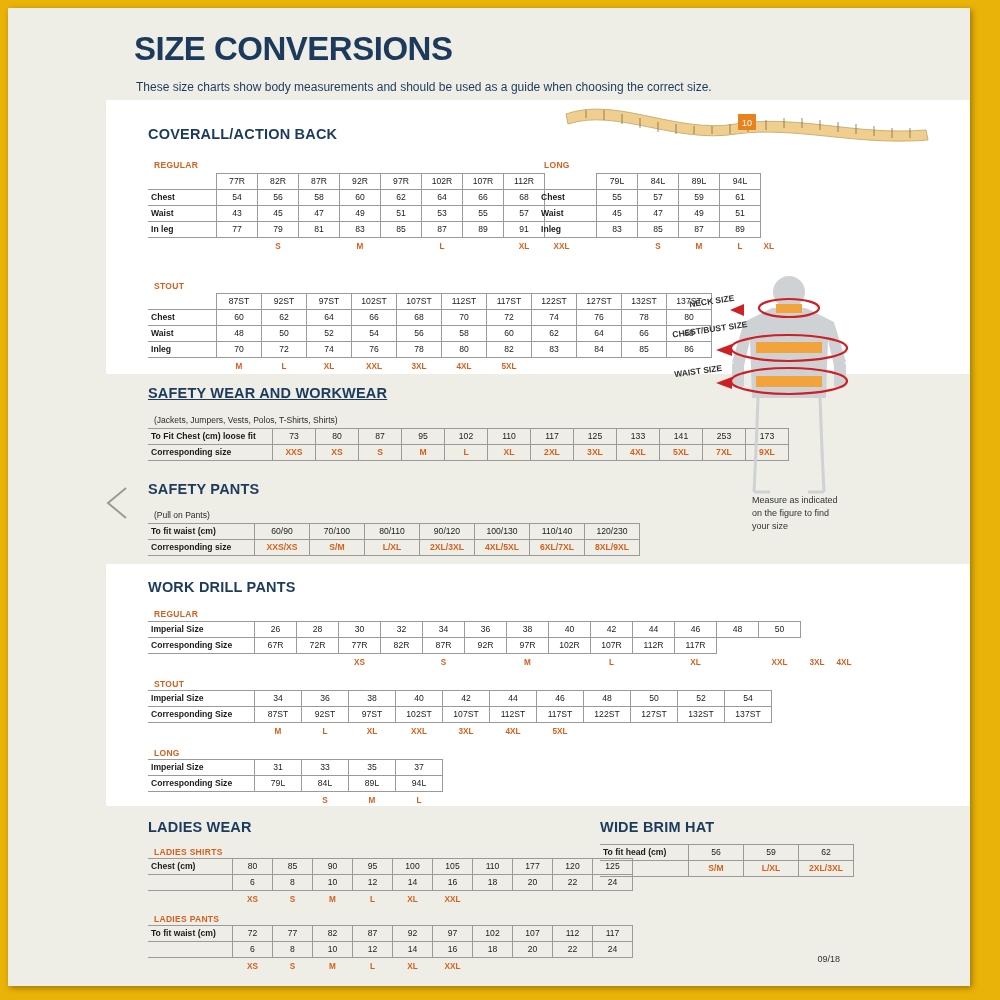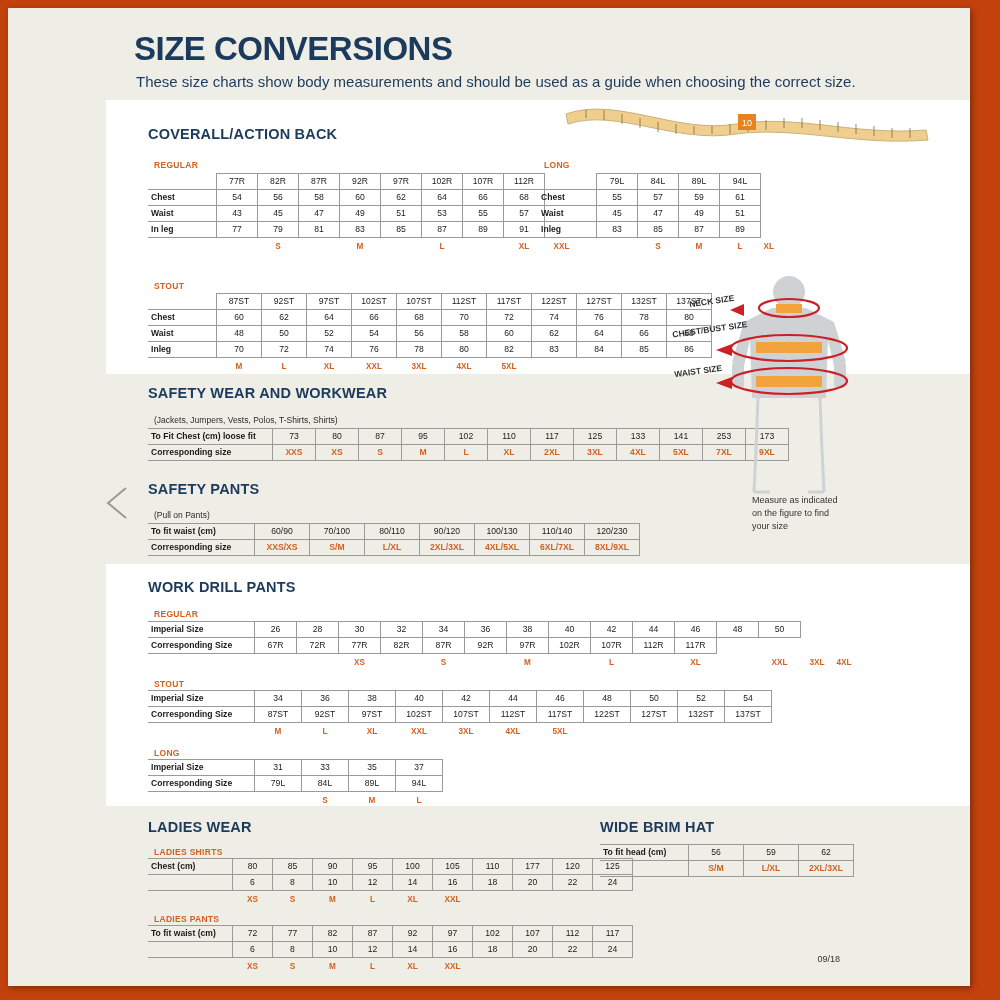--- a/index.html
+++ b/index.html
@@ -1,27 +1,27 @@
 <!DOCTYPE html>
 <html><head>
 <meta charset="utf-8">
 <style>
   html,body{margin:0;padding:0;background:#ffffff;}
   body{width:1000px;height:1000px;font-family:"Liberation Sans",sans-serif;overflow:hidden;}
-  .page{position:relative;width:1000px;height:1000px;background:#c2410c;}
+  .page{position:relative;width:1000px;height:1000px;background:#eab308;}
   .sheet{position:absolute;left:8px;top:8px;width:962px;height:978px;background:#ffffff;box-shadow:2px 2px 6px rgba(0,0,0,.35);overflow:hidden;}
   
   .band{position:absolute;left:0;top:0;width:98px;height:978px;background:#eeeee6;}
   .hdrband{position:absolute;left:0;top:0;width:962px;height:92px;background:#eeeee6;}
   .band2{position:absolute;left:0;top:366px;width:962px;height:190px;background:#eeeee6;}
   .band3{position:absolute;left:0;top:798px;width:962px;height:180px;background:#eeeee6;}
   .content{position:absolute;left:0;top:0;width:962px;height:978px;}
 
   h1{position:absolute;left:126px;top:22px;margin:0;font-size:33px;font-weight:bold;color:#1b3a5c;letter-spacing:-.5px;font-family:"Liberation Sans",sans-serif;}
-  .subtitle{position:absolute;left:128px;top:65px;font-size:15px;color:#1b3a5c;}
+  .subtitle{position:absolute;left:128px;top:72px;font-size:12px;color:#1b3a5c;}
 
   .sect{position:absolute;font-size:14.5px;font-weight:bold;color:#1b3a5c;letter-spacing:.2px;}
   .lbl{position:absolute;font-size:8.5px;font-weight:bold;color:#d4601f;letter-spacing:.3px;}
   .note{position:absolute;font-size:8.5px;color:#2a2a2a;}
 
   table.t{position:absolute;border-collapse:collapse;font-size:8.6px;color:#1a1a1a;}
   table.t td{border:1px solid #9a9a9a;padding:1px 3px;text-align:center;height:13px;line-height:13px;white-space:nowrap;}
   table.t td.rh{text-align:left;font-weight:bold;border-left:none;border-right:1px solid #9a9a9a;}
   table.t tr.sz td{border:none;color:#d4601f;font-weight:bold;font-size:8.2px;padding-top:2px;}
   table.t tr.sz td.rh{border:none;color:transparent;}
@@ -248,21 +248,21 @@
               <td>L</td>
               <td>XL</td>
               <td>XXL</td>
               <td>3XL</td>
               <td>4XL</td>
               <td>5XL</td>
             </tr>
           </tbody>
         </table>
 
-      <div class="sect" style="left:140px;top:377px;">SAFETY WEAR AND WORKWEAR</div>
+      <div class="sect" style="left:140px;top:377px;text-decoration:underline;">SAFETY WEAR AND WORKWEAR</div>
       <div class="note" style="left:146px;top:407px;">(Jackets, Jumpers, Vests, Polos, T-Shirts, Shirts)</div>
       <table class="t" id="tbl-safety-wear" style="left:140px;top:420px;">
           <tbody>
             <tr>
               <td class="rh" style="width:118px;">To Fit Chest (cm) loose fit</td>
               <td style="width:36px;">73</td>
               <td style="width:36px;">80</td>
               <td style="width:36px;">87</td>
               <td style="width:36px;">95</td>
               <td style="width:36px;">102</td>

